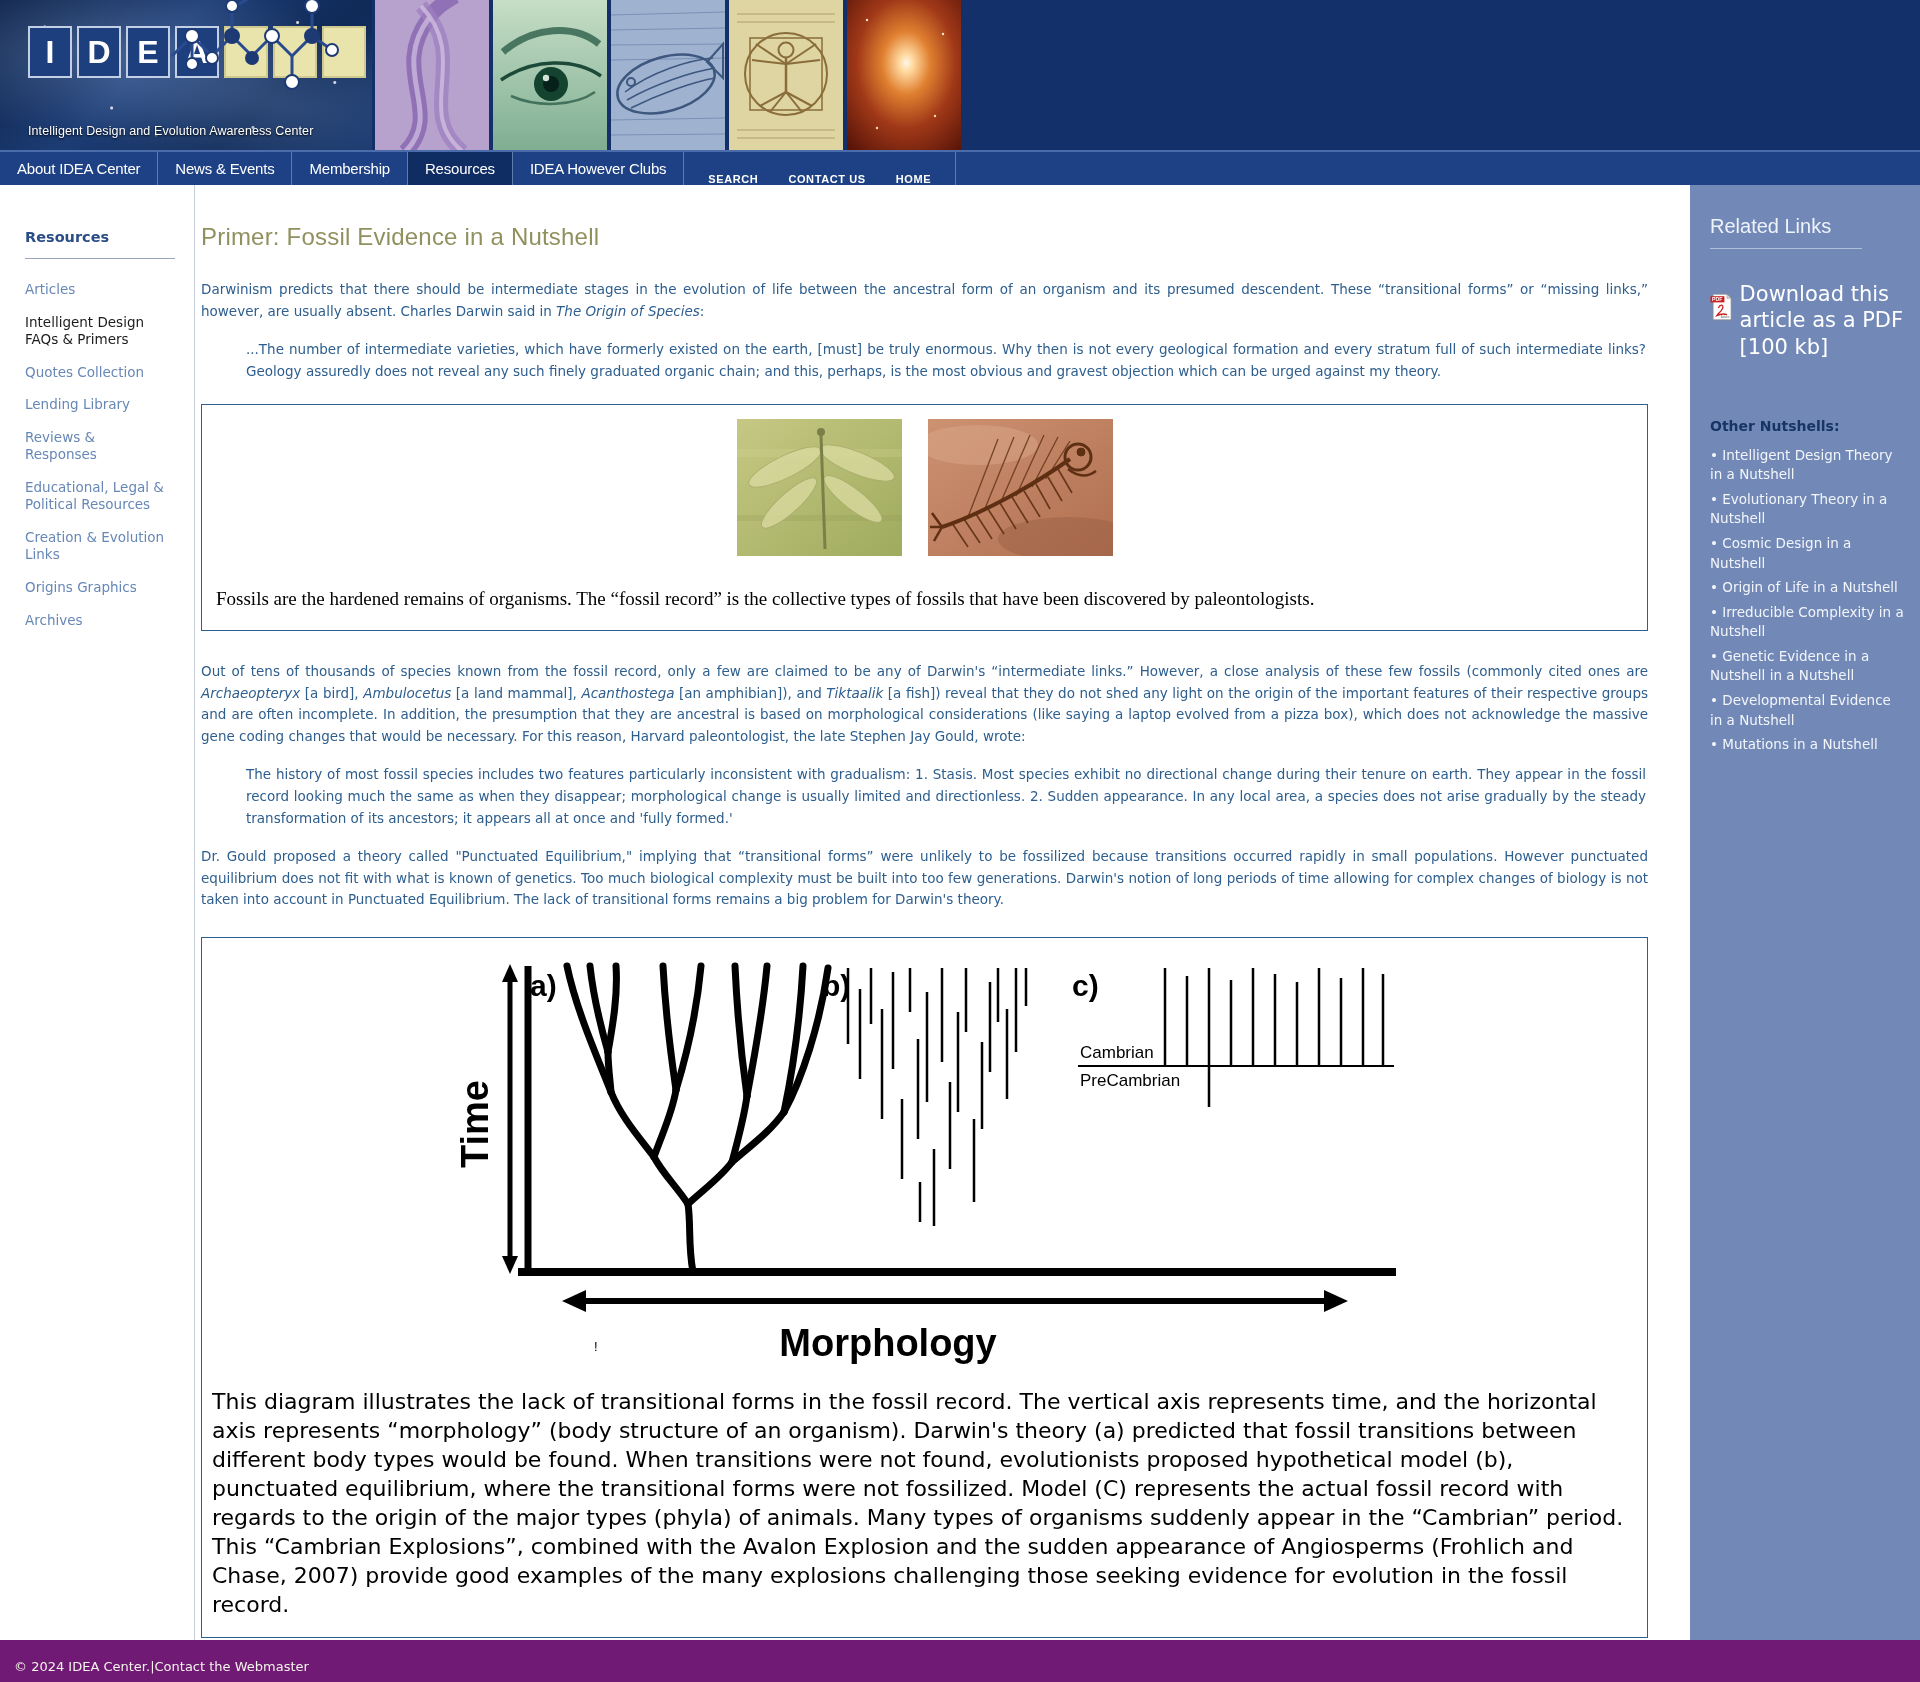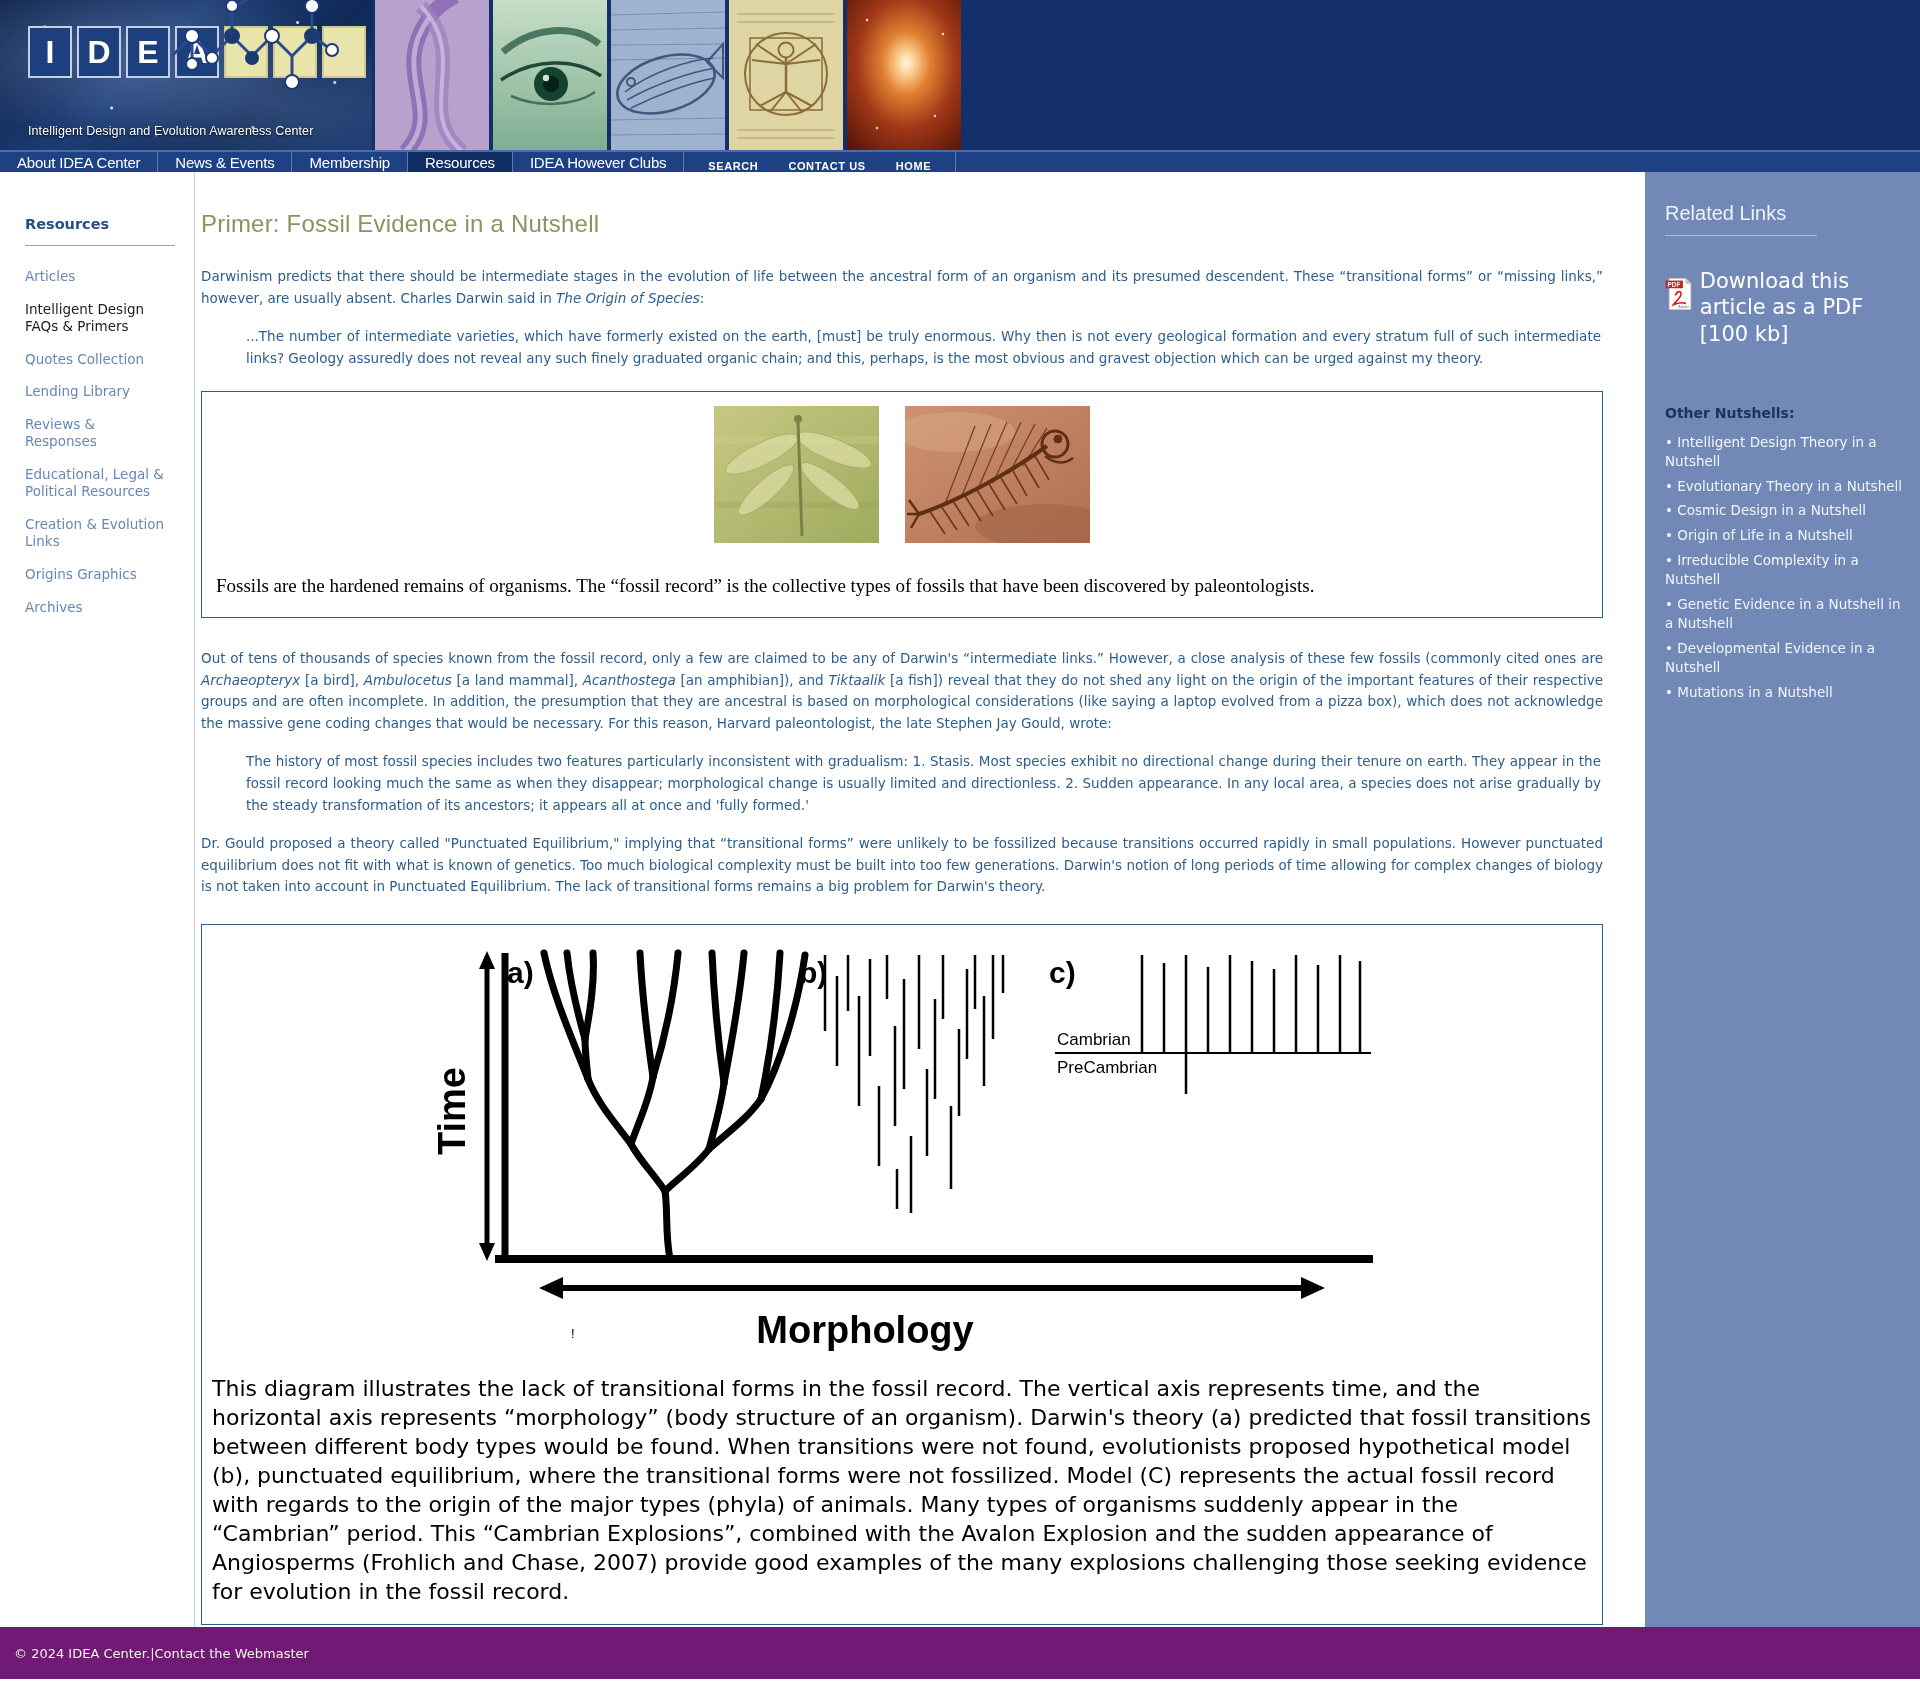--- a/index.html
+++ b/index.html
@@ -36,21 +36,21 @@
   .tile.khaki { background:#e9e3ac; border-color:#cfc98f; }
   .molecule { position:absolute; left:164px; top:-22px; width:210px; height:125px; pointer-events:none; }
   .tagline { position:absolute; left:28px; top:124px; color:#ffffff; font-size:12.5px; font-weight:normal;
     font-family:"Liberation Sans",sans-serif; letter-spacing:.1px; text-shadow:0 1px 2px #000; white-space:nowrap; }
   .banner-strip { display:flex; gap:4px; margin-left:3px; height:150px; flex:0 0 auto; }
   .banner { width:114px; height:150px; }
   .header-fill { flex:1; background:#14306a; }
 
   
   nav {
-    height:22px; background:#1d4184; border-top:2px solid #4a6cab;
+    height:35px; background:#1d4184; border-top:2px solid #4a6cab;
     display:flex; align-items:stretch; color:#fff; flex:0 0 auto;
     font-family:"Liberation Sans",sans-serif;
   }
   .nav-item {
     padding:0 17px; display:flex; align-items:center; border-right:1px solid #5c7bad;
     font-size:15px; letter-spacing:-.2px; cursor:pointer; white-space:nowrap;
   }
   .nav-item.active { background:#0f2d63; }
   .nav-utility { display:flex; align-items:flex-end; gap:30px; padding:0 24px; border-right:1px solid #5c7bad; }
   .nav-utility span { font-size:11px; font-weight:bold; letter-spacing:.6px; cursor:pointer; }
@@ -71,21 +71,21 @@
   blockquote.bodytext { margin:17px 2px 17px 45px; }
 
   .frame-box { border:1px solid #2d5e8e; }
   .fossil-box { margin:22px 0 30px 0; padding:14px 10px 18px 10px; }
   .fossil-images { display:flex; justify-content:center; gap:26px; }
   .box-caption { color:#000; font-size:19px; line-height:1.35; margin-top:30px; padding:0 4px;font-family:Liberation Serif, serif; }
   .diagram-box { margin:26px 0 0 0; padding:16px 6px 18px 6px; }
   .diagram-wrap { display:flex; justify-content:center; }
   .box-caption2 { color:#000; font-size:22px; line-height:1.32; margin-top:18px; padding:0 4px; }
 
-  .right-sidebar { width:275px; flex:0 0 auto; background:#7289b7; padding:30px 16px 0 20px; color:#fff; }
+  .right-sidebar { width:230px; flex:0 0 auto; background:#7289b7; padding:30px 16px 0 20px; color:#fff; }
   .rl-title { color:#eef2f9; font-size:20px; font-weight:normal; font-family:"Liberation Sans",sans-serif; }
   .rl-hr { border:none; border-top:1px solid #aebfdb; width:152px; margin:10px 0 32px 0; }
   .pdf-block { display:flex; gap:8px; align-items:flex-start; cursor:pointer; }
   .pdf-text { font-size:21px; line-height:1.25; color:#ffffff; }
   .on-title { color:#173465; font-weight:bold; font-size:14px; margin:58px 0 12px 0; }
   .on-list { list-style:none; margin:0; padding:0; font-size:13.5px; line-height:1.45; }
   .on-list li { margin-bottom:5px; cursor:pointer; color:#f2f5fa; }
   .on-list li::before { content:"• "; }
 
   

